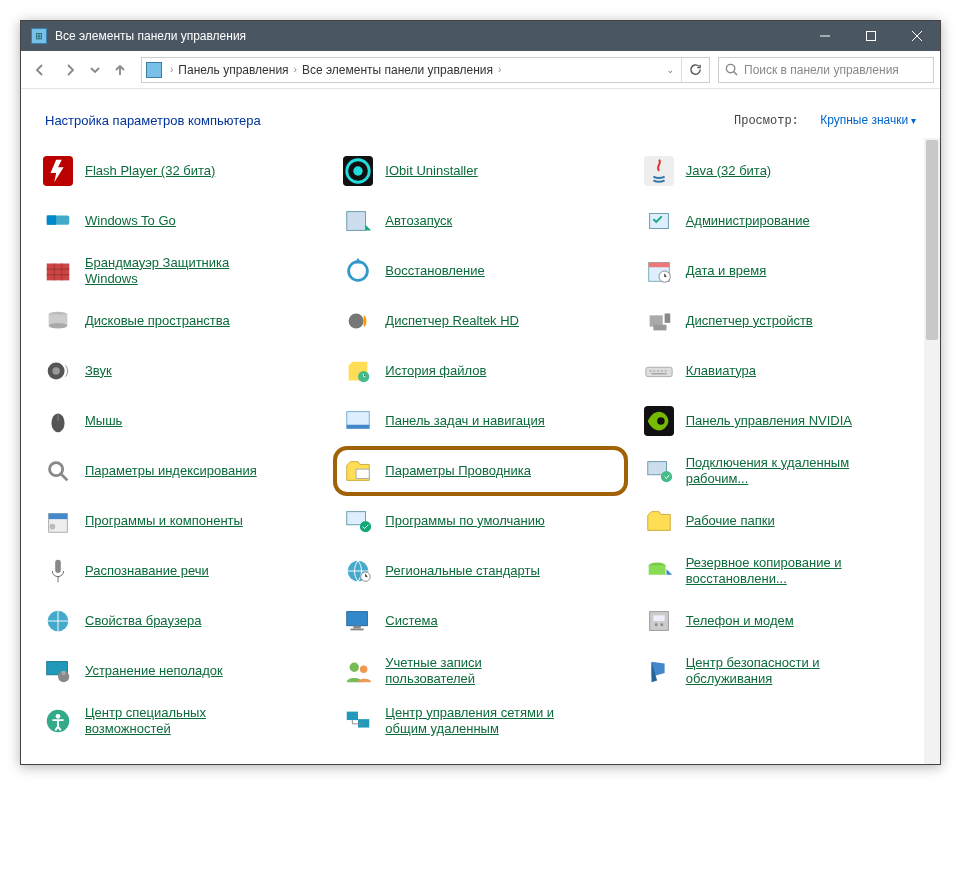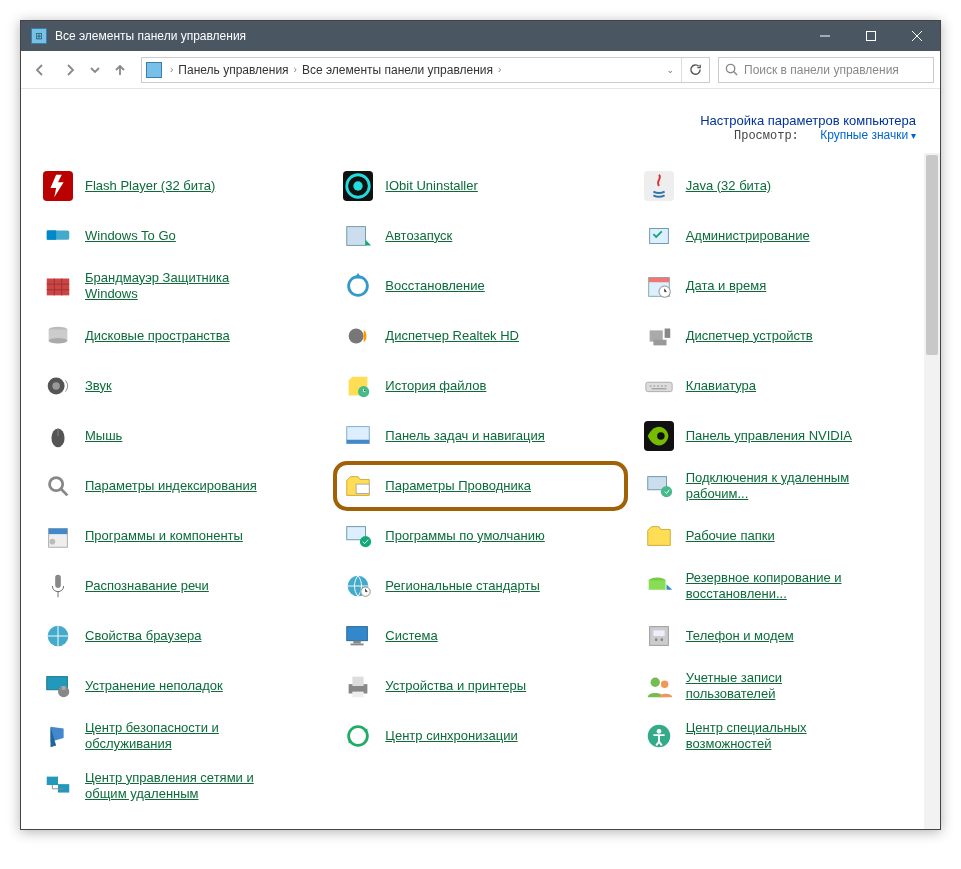--- a/index.html
+++ b/index.html
@@ -17,21 +17,21 @@
 .addrbar { flex:1; height:26px; border:1px solid #ccc; display:flex; align-items:center; font-size:12px; padding-left:4px; margin:0 4px; }
 .addrbar .aicon { width:16px; height:16px; background:#79c0e8; border:1px solid #3a7fa8; margin-right:5px; }
 .addrbar .crumb { color:#333; padding:0 2px; cursor:pointer; }
 .addrbar .sep { color:#888; padding:0 3px; font-size:10px; }
 .addrbar .spacer { flex:1; }
 .addrbar .dd { color:#777; padding:0 7px; font-size:9px; cursor:pointer; }
 .addrbar .refresh { border-left:1px solid #ddd; width:28px; height:100%; display:flex; align-items:center; justify-content:center; cursor:pointer; color:#555; }
 .addrbar .refresh svg { width:13px; height:13px; stroke:currentColor; stroke-width:1.5; fill:none; }
 .searchbar { width:216px; height:26px; border:1px solid #ccc; display:flex; align-items:center; font-size:12px; color:#888; padding:0 6px; }
 .searchbar svg { width:13px; height:13px; stroke:#888; stroke-width:1.5; fill:none; margin-right:6px; }
-.header { display:flex; justify-content:space-between; align-items:flex-end; padding:24px 24px 10px 24px;flex-direction:column; }
+.header { display:flex; justify-content:space-between; align-items:flex-start; padding:24px 24px 10px 24px; }
 .header .htitle { color:#003399; font-size:13px; }
 .viewsel { font-size:12px; color:#444; }
 .viewsel .vlbl { margin-right:18px;font-family:Liberation Mono, monospace; }
 .viewsel .vlink { color:#0066cc; cursor:pointer; }
 .viewsel .vlink::after { content:" ▾"; font-size:10px; }
 .content { position:relative; padding:8px 12px 18px 12px; }
 .grid { display:grid; grid-template-columns:repeat(3,1fr); column-gap:6px; }
 .item { display:flex; align-items:center; padding:6px 8px; cursor:pointer; min-height:50px; }
 .item .ic { width:34px; height:34px; margin-right:10px; flex-shrink:0; display:flex; align-items:center; justify-content:center; }
 .item .lbl { color:#0b6b3a; font-size:13px; line-height:1.25; max-width:180px;text-decoration:underline; }
@@ -418,60 +418,40 @@
               <rect x="4" y="6" width="22" height="14" fill="#29b" stroke="#178"></rect>
               <circle cx="22" cy="22" r="6" fill="#888"></circle>
               <rect x="20" y="16" width="4" height="4" fill="#aaa"></rect>
             </svg>
           </div>
           <div class="lbl">Устранение неполадок</div>
         </div>
         <div class="item">
           <div class="ic">
             <svg viewBox="0 0 32 32">
-              <rect x="6" y="14" width="20" height="10" fill="#888"></rect>
-              <rect x="10" y="6" width="12" height="10" fill="#ddd"></rect>
-              <rect x="10" y="22" width="12" height="6" fill="#eee"></rect>
-            </svg>
-          </div>
-          <div class="lbl">Устройства и принтеры</div>
-        </div>
-        <div class="item">
-          <div class="ic">
-            <svg viewBox="0 0 32 32">
               <circle cx="12" cy="12" r="5" fill="#7b5"></circle>
               <circle cx="22" cy="14" r="4" fill="#e95"></circle>
               <path d="M4 28c0-6 16-6 16 0" fill="#7b5"></path>
               <path d="M16 28c0-5 14-5 14 0" fill="#e95"></path>
             </svg>
           </div>
           <div class="lbl">Учетные записи пользователей</div>
         </div>
         <div class="item">
           <div class="ic">
             <svg viewBox="0 0 32 32">
               <path d="M8 6l14 2v10l-14 4z" fill="#48c"></path>
               <polygon points="8,6 8,28 14,26" fill="#269"></polygon>
             </svg>
           </div>
           <div class="lbl">Центр безопасности и обслуживания</div>
         </div>
         <div class="item">
           <div class="ic">
             <svg viewBox="0 0 32 32">
-              <circle cx="16" cy="16" r="10" fill="none" stroke="#2a6" stroke-width="3"></circle>
-              <polygon points="26,14 22,10 26,8" fill="#2a6"></polygon>
-              <polygon points="6,18 10,22 6,24" fill="#2a6"></polygon>
-            </svg>
-          </div>
-          <div class="lbl">Центр синхронизации</div>
-        </div>
-        <div class="item">
-          <div class="ic">
-            <svg viewBox="0 0 32 32">
               <circle cx="16" cy="16" r="12" fill="#3a8"></circle>
               <circle cx="16" cy="11" r="2.5" fill="#fff"></circle>
               <path d="M10 15h12M16 15v7M13 26l3-4 3 4" stroke="#fff" stroke-width="2" fill="none"></path>
             </svg>
           </div>
           <div class="lbl">Центр специальных возможностей</div>
         </div>
         <div class="item">
           <div class="ic">
             <svg viewBox="0 0 32 32">

